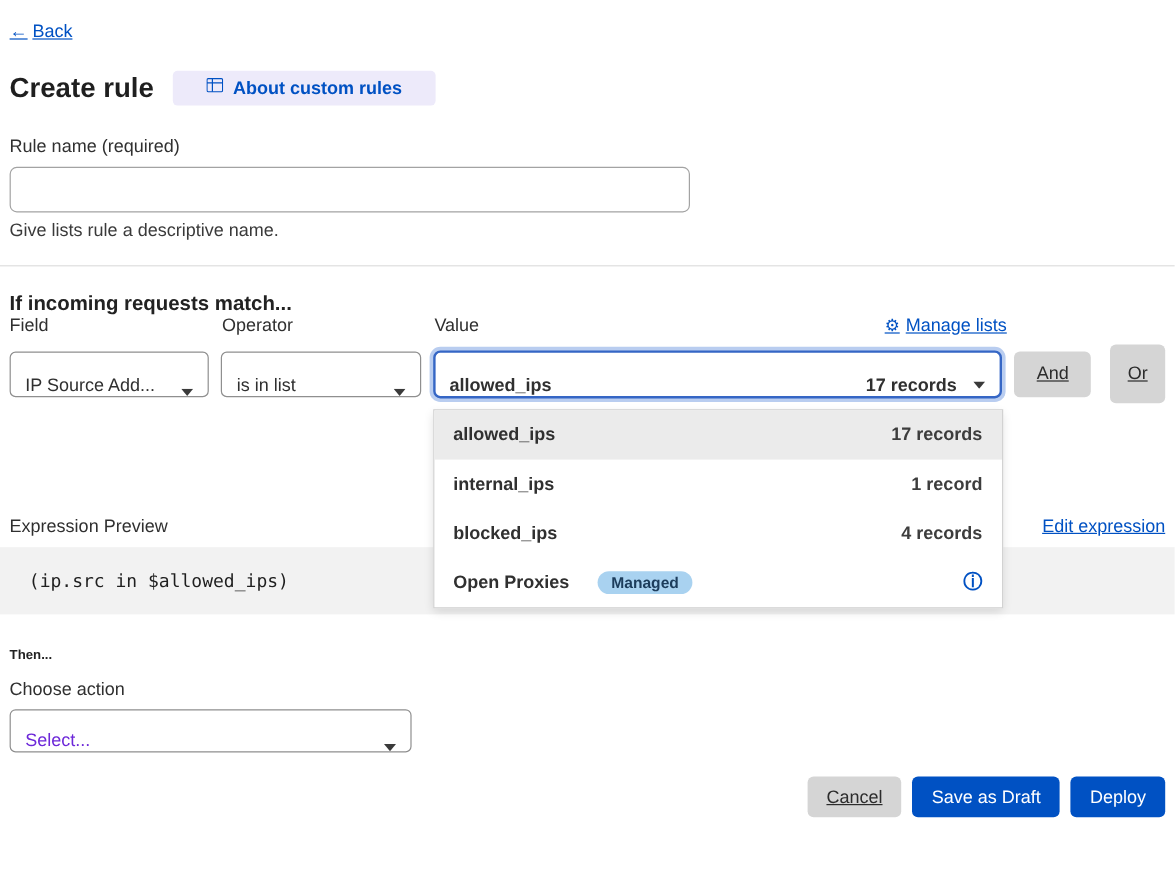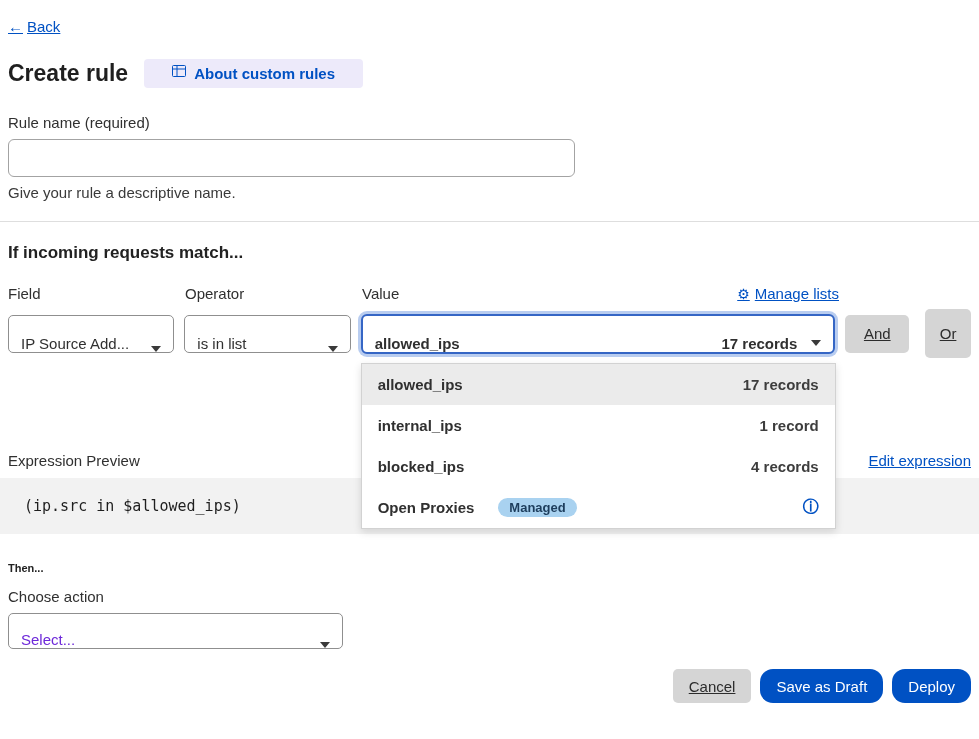--- a/index.html
+++ b/index.html
@@ -31,21 +31,21 @@
     border: 1px solid #a3a3a3; border-radius: 6px;
     font-size: 15px; padding: 0 10px; outline: none;
     font-family: "Liberation Sans", "DejaVu Sans", sans-serif;
   }
   .help-text { margin-top: 7px; color: #3a3a3a; }
 
   .divider { height: 1px; background: #dedede; margin-top: 20px; }
 
   .section-heading { margin-top: 21px; font-size: 17px; font-weight: 700; color: #222; }
 
-  .labels-row { display: flex; align-items: flex-end; margin-top: 22px; }
+  .labels-row { display: flex; align-items: flex-end; }
   .col-f { width: 177px; }
   .col-v { width: 477px; display: flex; justify-content: space-between; align-items: center; }
   .manage-lists { display: inline-flex; align-items: center; gap: 5px; font-size: 15px; }
   .gear { font-size: 14px; color: #0051c3; text-decoration: none; display: inline-block; }
 
   .controls-row { display: flex; align-items: center; margin-top: 7px; }
   .select {
     height: 38px; border: 1px solid #8f8f8f; border-radius: 5px; background: #fff;
     display: flex; align-items: flex-end; justify-content: space-between;
     padding: 0 12px; cursor: pointer;
@@ -55,21 +55,21 @@
   .value-select {
     height: 40px; border: 2px solid #3566c5; border-radius: 6px;
     box-shadow: 0 0 0 3px #b9cdf0;
   }
   .value-right { display: flex; align-items: center; gap: 14px; }
   .chev { display: inline-flex; align-items: center; }
 
   .btn { border: none; border-radius: 5px; font-size: 15px; cursor: pointer;
          font-family: "Liberation Sans", "DejaVu Sans", sans-serif; }
   .btn-gray { background: #d5d5d5; color: #2c2c2c; text-decoration: underline; }
-  .btn-blue { background: #0051c3; color: #ffffff; border-radius: 13px; }
+  .btn-blue { background: #0051c3; color: #ffffff; }
   .btn-and { margin-left: 10px; width: 64px; height: 38px; }
   .btn-or  { margin-left: 16px; width: 46px; height: 49px; }
 
   .menu {
     position: absolute; top: 49px; left: 0; width: 475px; z-index: 5;
     background: #ffffff; border: 1px solid #d2d2d2;
     box-shadow: 0 3px 8px rgba(0,0,0,.13);
   }
   .menu-item {
     display: flex; justify-content: space-between; align-items: center;
@@ -120,21 +120,21 @@
         </svg>
     </span>
     <span>About custom rules</span>
   </span>
 </div>
 
 <div class="px field-label">Rule name (required)</div>
 <div class="px">
   <input class="rule-input" type="text" style="">
 </div>
-<div class="px help-text">Give your rule a descriptive name.</div>
+<div class="px help-text">Give lists rule a descriptive name.</div>
 
 <div class="divider"></div>
 
 <div class="px section-heading">If incoming requests match...</div>
 
 <div class="px">
   <div class="labels-row">
     <div class="col-f">Field</div>
     <div class="col-f">Operator</div>
     <div class="col-v">

